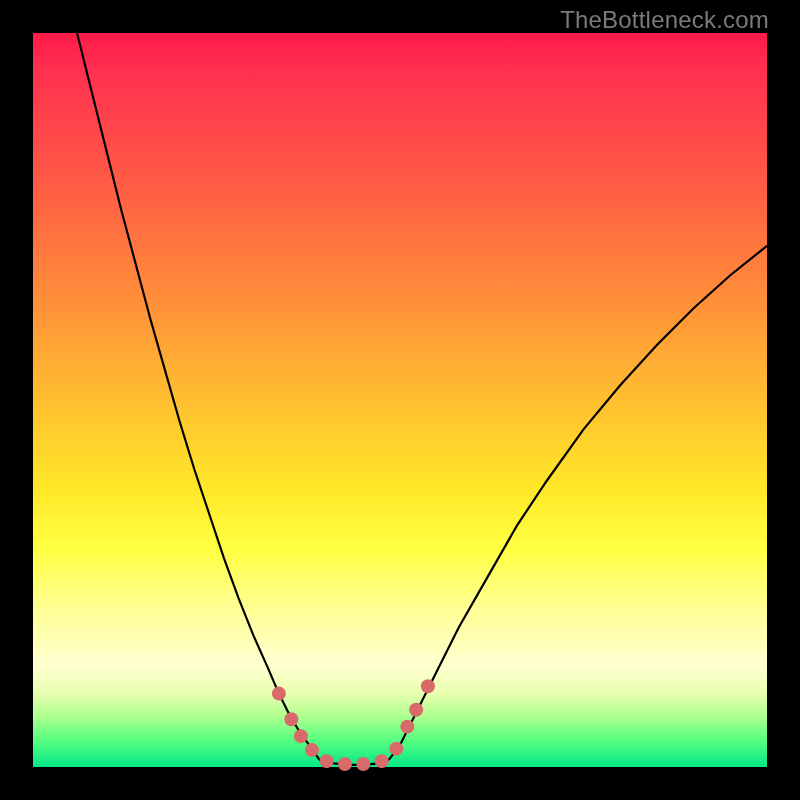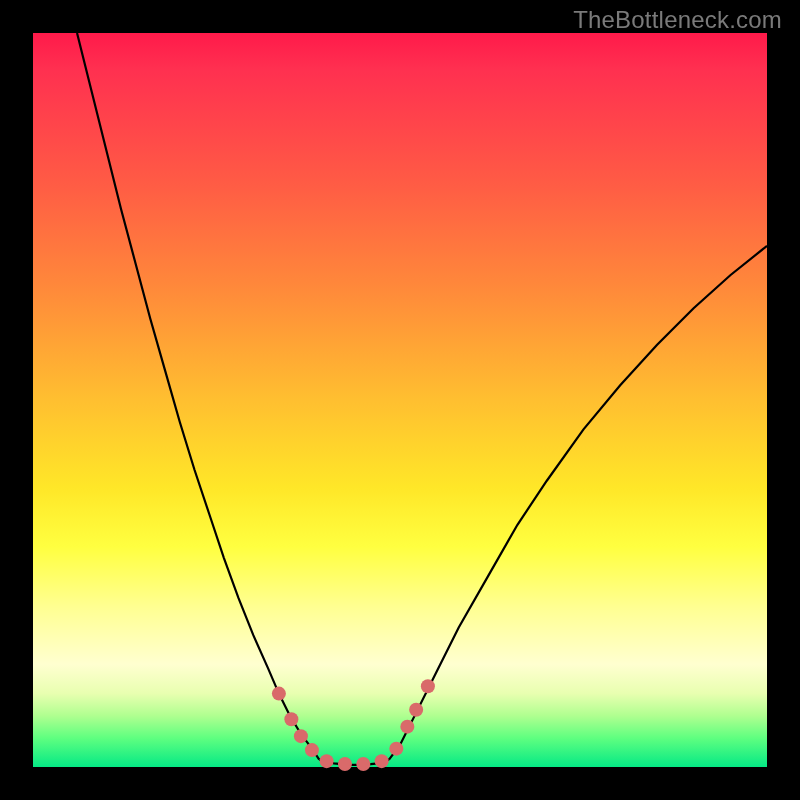--- a/index.html
+++ b/index.html
@@ -29,21 +29,21 @@
       #ffffd0 86%,
       #e8ffb0 90%,
       #b0ff90 93%,
       #60ff80 96%,
       #05e985 100%
     );
   }
   .watermark {
     position: absolute;
     top: 6px;
-    right: 18px;
+    right: 31px;
     color: #7a7a7a;
     font-size: 24px;
     font-weight: 500;
     letter-spacing: 0.2px;
     z-index: 10;
   }
   svg.curves {
     position: absolute;
     left: 0;
     top: 0;

